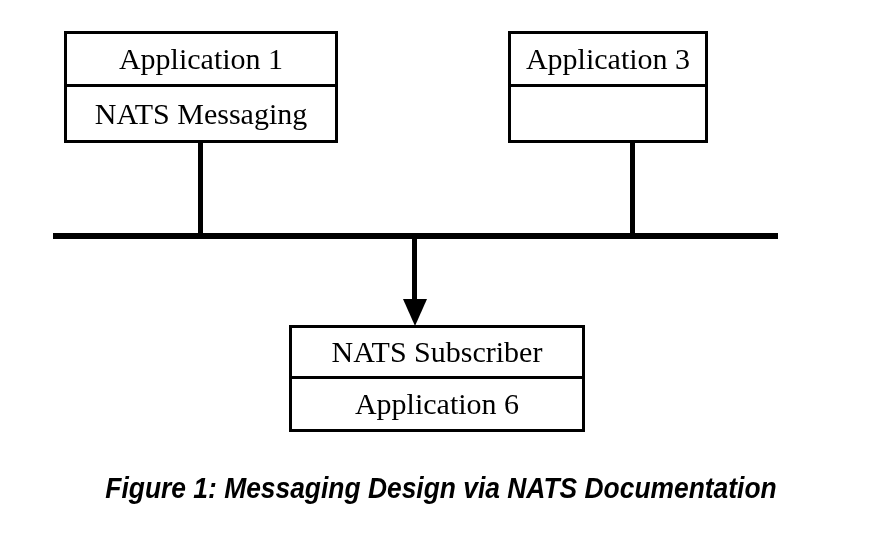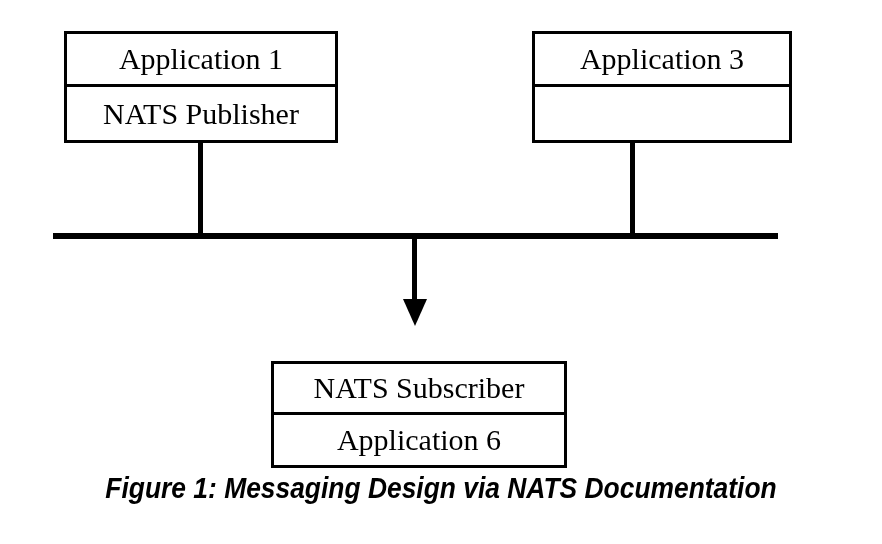--- a/index.html
+++ b/index.html
@@ -41,22 +41,22 @@
   }
   .node-cell.divider-below {
     border-bottom: 3px solid #000000;
   }
   .node-cell.is-empty {
     font-size: 0;
   }
 
   
   #box-app1       { left: 64px;  top: 31px;  width: 274px; height: 112px; }
-  #box-app3       { left: 532px; top: 31px;  width: 260px; height: 112px; }
-  #box-subscriber { left: 271px; top: 325px; width: 296px; height: 107px; margin-top: 36px; }
+  #box-app3       { left: 508px; top: 31px;  width: 200px; height: 112px; }
+  #box-subscriber { left: 289px; top: 325px; width: 296px; height: 107px; }
 
   #box-app1 .cell-top       { height: 53px; flex: 0 0 53px; }
   #box-app3 .cell-top       { height: 53px; flex: 0 0 53px; }
   #box-subscriber .cell-top { height: 51px; flex: 0 0 51px; }
 
   
   .bus-line {
     position: absolute;
     left: 53px;
     top: 233px;
@@ -102,21 +102,21 @@
     transform-origin: center center;
   }
 </style>
 </head>
 <body>
 
 <div id="figure-root">
 
   <div class="node-box" id="box-app1">
     <div class="node-cell cell-top divider-below">Application 1</div>
-    <div class="node-cell cell-bottom">NATS Publisher</div>
+    <div class="node-cell cell-bottom">NATS Messaging</div>
   </div>
 
   <div class="node-box" id="box-app3">
     <div class="node-cell cell-top divider-below">Application 3</div>
     <div class="node-cell cell-bottom is-empty"></div>
   </div>
 
   <div class="bus-line"></div>
 
   <div class="stem" id="stem-app1"></div>

